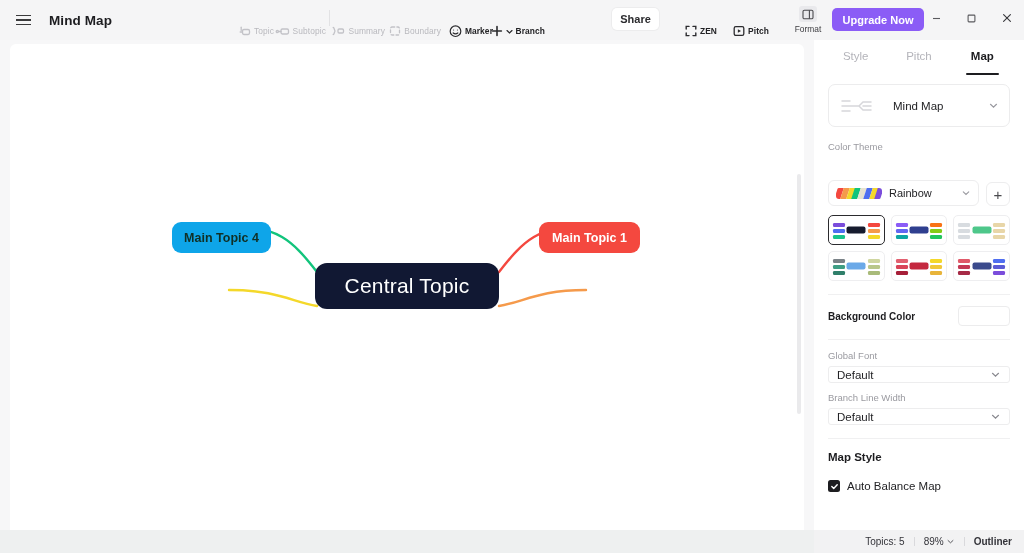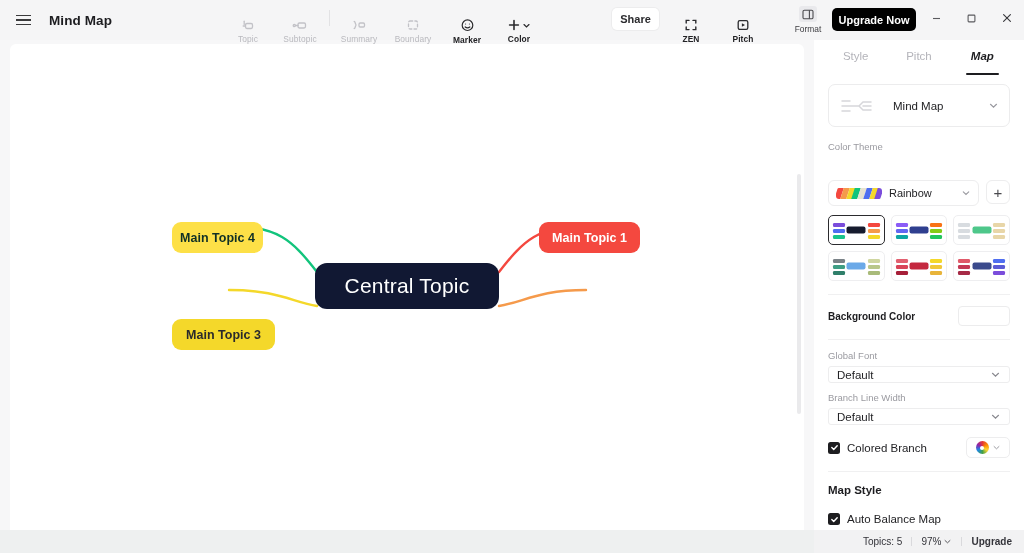--- a/index.html
+++ b/index.html
@@ -22,22 +22,22 @@
     align-items: center; gap: 3px; cursor: pointer; border-radius: 4px;
   }
   .hamburger span { display: block; width: 15px; height: 1.6px; background: #3a3a3c; }
   .doc-title {
     margin-left: 13px; font-size: 13.5px; font-weight: bold; color: #1d1d20;
     letter-spacing: .1px;
   }
 
   .tools { position: absolute; left: 222px; top: 0; height: 40px; display: flex; align-items: flex-start; }
   .tool {
-    width: 52px; height: 40px; display: flex; flex-direction: column;
-    align-items: center; justify-content: center; padding-top: 22px;
+    width: 52px; height: 40px; display: flex; flex-direction: row;
+    align-items: center; justify-content: flex-end; padding-top: 22px;
     gap: 2px; cursor: pointer;
   }
   .tool .ic { height: 15px; display: flex; align-items: center; justify-content: center; }
   .tool .lb { font-size: 8.4px; letter-spacing: .1px; }
   .tool.on .lb { color: #222225; font-weight: bold; }
   .tool.off .lb { color: #b9b9be; }
   .tool.on svg { stroke: #2b2b2e; }
   .tool.off svg { stroke: #c2c2c7; }
   .tool-sep { width: 1px; height: 16px; background: #e2e2e4; margin: 10px 3px 0 3px; }
   .ins-wrap { display: flex; align-items: center; gap: 1px; }
@@ -50,22 +50,22 @@
   }
   .zenpitch { position: absolute; left: 665px; top: 0; height: 40px; display: flex; }
   .fmt { position: absolute; left: 791px; top: 3px; width: 34px; height: 36px;
          display: flex; flex-direction: column; align-items: center; padding-top: 3px;
          gap: 2px; cursor: pointer; }
   .fmt .box { width: 18px; height: 16px; background: #e9e9ec; border-radius: 3px;
               display:flex; align-items:center; justify-content:center; }
   .fmt .lb { font-size: 8.4px; color: #3c3c40; }
 
   .upgrade {
-    position: absolute; left: 832px; top: 8px; width: 84px; height: 23px;
-    background: #000000; border-radius: 5px; color: #fff; font-size: 11px;
+    position: absolute; left: 832px; top: 8px; width: 92px; height: 23px;
+    background: #8b5cf6; border-radius: 5px; color: #fff; font-size: 11px;
     font-weight: bold; display: flex; align-items: center; justify-content: center;
     cursor: pointer;
   }
   .wincontrols { position: absolute; right: 0; top: 0; height: 36px; display: flex; }
   .wc { width: 35px; height: 36px; display: flex; align-items: center; justify-content: center; cursor: pointer; }
 
   
   .canvas {
     position: absolute; left: 10px; top: 44px; width: 794px; height: 495px;
     background: #ffffff; border-radius: 6px; overflow: hidden;
@@ -90,35 +90,35 @@
   
   .panel {
     position: absolute; right: 0; top: 40px; width: 210px; height: 490px;
     background: #ffffff;
   }
   .ptabs { display: flex; height: 32px; padding: 0 14px; gap: 8px; }
   .ptab {
     flex: 1; display: flex; align-items: center; justify-content: center;
     font-size: 11.5px; color: #b4b4ba; cursor: pointer; position: relative;
   }
-  .ptab.active { color: #1d1d20; font-weight: bold; font-style: italic; }
+  .ptab.active { color: #1d1d20; font-weight: bold; }
   .ptab.active::after {
     content: ""; position: absolute; bottom: -3px; left: 20%; width: 60%;
     height: 2px; background: #1d1d20; border-radius: 1px;
   }
   .pbody { padding: 12px 14px 0 14px; }
 
   .mapsel {
     height: 43px; border: 1px solid #ececed; border-radius: 7px; display: flex;
     align-items: center; padding: 0 10px; gap: 10px; cursor: pointer; background:#fff;
   }
   .mapsel .lbl { font-size: 11.5px; color: #232326; flex: 1; }
 
   .sec-label { font-size: 9.5px; color: #9a9aa0; margin: 14px 0 5px 0; }
-  .theme-row { display: flex; gap: 7px; align-items: flex-start; margin-top: 28px; }
+  .theme-row { display: flex; gap: 7px; align-items: flex-end; margin-top: 28px; }
   .theme-sel {
     flex: 1; height: 26px; border: 1px solid #ededee; border-radius: 6px;
     display: flex; align-items: center; padding: 0 7px; gap: 7px; cursor: pointer;
   }
   .theme-sel .nm { font-size: 11px; color: #232326; flex: 1; }
   .rainbow {
     width: 46px; height: 11px; border-radius: 3px; overflow: hidden; display: flex;
   }
   .rainbow i { flex: 1; height: 100%; display: block; transform: skewX(-18deg); }
   .plus-btn {
@@ -248,21 +248,21 @@
       </div>
       <div class="tool on">
         <div class="ic ins-wrap">
           <svg width="14" height="14" viewBox="0 0 14 14" fill="none" stroke-width="1.6" stroke-linecap="round">
             <path d="M7 2.6v8.8M2.6 7h8.8"></path>
           </svg>
           <svg width="9" height="9" viewBox="0 0 9 9" fill="none" stroke-width="1.3" stroke-linecap="round">
             <path d="M2 3.6l2.5 2.3L7 3.6"></path>
           </svg>
         </div>
-        <div class="lb">Color</div>
+        <div class="lb">Branch</div>
       </div>
     </div>
 
     <div class="share-btn">Share</div>
 
     <div class="zenpitch">
       <div class="tool on">
         <div class="ic">
           <svg width="14" height="14" viewBox="0 0 14 14" fill="none" stroke-width="1.4" stroke-linecap="round">
             <path d="M2.2 5V2.4H5M9 2.4h2.8V5M11.8 9v2.6H9M5 11.6H2.2V9"></path>
@@ -316,22 +316,21 @@
     <svg width="794" height="495" style="position:absolute;left:0;top:0">
       <path d="M219 182 C 268 182, 282 196, 307 228" fill="none" stroke="#12c47c" stroke-width="2.4" stroke-linecap="round"></path>
       <path d="M219 246 C 268 246, 282 258, 307 262" fill="none" stroke="#f4d82a" stroke-width="2.4" stroke-linecap="round"></path>
       <path d="M576 182 C 528 182, 514 196, 489 228" fill="none" stroke="#f4483f" stroke-width="2.4" stroke-linecap="round"></path>
       <path d="M576 246 C 528 246, 514 258, 489 262" fill="none" stroke="#f59a4b" stroke-width="2.4" stroke-linecap="round"></path>
     </svg>
 
     <div class="node central" style="left:305px;top:219px;width:184px;height:46px;background:#111833;color:#ffffff">Central Topic</div>
 
     <div class="node branch" style="left:529px;top:178px;width:101px;height:31px;background:#f4483f;color:#ffffff">Main Topic 1</div>
-    <div class="node branch" style="left:162px;top:275px;width:103px;height:31px;background:#f4d82a;color:#2a2a2c">Main Topic 3</div>
-    <div class="node branch" style="left:162px;top:178px;width:91px;height:31px;background:#fde047;color:#103026">Main Topic 4</div>
+    <div class="node branch" style="left:162px;top:178px;width:99px;height:31px;background:#0ea5e9;color:#103026">Main Topic 4</div>
 
     <div class="vscroll"></div>
     <div class="hscroll"></div>
   </div>
 
   <div class="panel">
     <div class="ptabs">
       <div class="ptab">Style</div>
       <div class="ptab">Pitch</div>
       <div class="ptab active">Map</div>
@@ -445,34 +444,20 @@
       </div>
 
       <div class="sec-label" style="margin-top:9px">Branch Line Width</div>
       <div class="sel-box">
         <div class="v">Default</div>
         <svg width="11" height="11" viewBox="0 0 11 11" fill="none" stroke="#8a8a90" stroke-width="1.2" stroke-linecap="round">
             <path d="M2.5 4.3l3 2.8 3-2.8"></path>
           </svg>
       </div>
 
-      <div class="chk-row">
-        <div class="cbox">
-          <svg width="9" height="9" viewBox="0 0 9 9" fill="none" stroke="#fff" stroke-width="1.4" stroke-linecap="round" stroke-linejoin="round">
-              <path d="M1.8 4.6l1.9 1.9 3.5-3.8"></path>
-            </svg>
-        </div>
-        <div class="lb2">Colored Branch</div>
-        <div class="color-pick">
-          <div class="wheel"></div>
-          <svg width="9" height="9" viewBox="0 0 11 11" fill="none" stroke="#9a9aa0" stroke-width="1.2" stroke-linecap="round">
-              <path d="M2.5 4.3l3 2.8 3-2.8"></path>
-            </svg>
-        </div>
-      </div>
 
       <div class="divider"></div>
 
       <div class="mapstyle-t">Map Style</div>
 
       <div class="chk-row" style="margin-top:17px">
         <div class="cbox">
           <svg width="9" height="9" viewBox="0 0 9 9" fill="none" stroke="#fff" stroke-width="1.4" stroke-linecap="round" stroke-linejoin="round">
               <path d="M1.8 4.6l1.9 1.9 3.5-3.8"></path>
             </svg>
@@ -480,22 +465,22 @@
         <div class="lb2">Auto Balance Map</div>
       </div>
     </div>
   </div>
 
   <div class="bottomfill"></div>
   <div class="statusbar">
     <div class="sb-item">Topics: 5</div>
     <div class="sb-sep"></div>
     <div class="sb-item">
-      <span>97%</span>
+      <span>89%</span>
       <svg width="9" height="9" viewBox="0 0 11 11" fill="none" stroke="#55555a" stroke-width="1.2" stroke-linecap="round">
           <path d="M2.5 4.3l3 2.8 3-2.8"></path>
         </svg>
     </div>
     <div class="sb-sep"></div>
-    <div class="sb-item sb-strong">Upgrade</div>
+    <div class="sb-item sb-strong">Outliner</div>
   </div>
 
 </div>
 
 </body></html>

